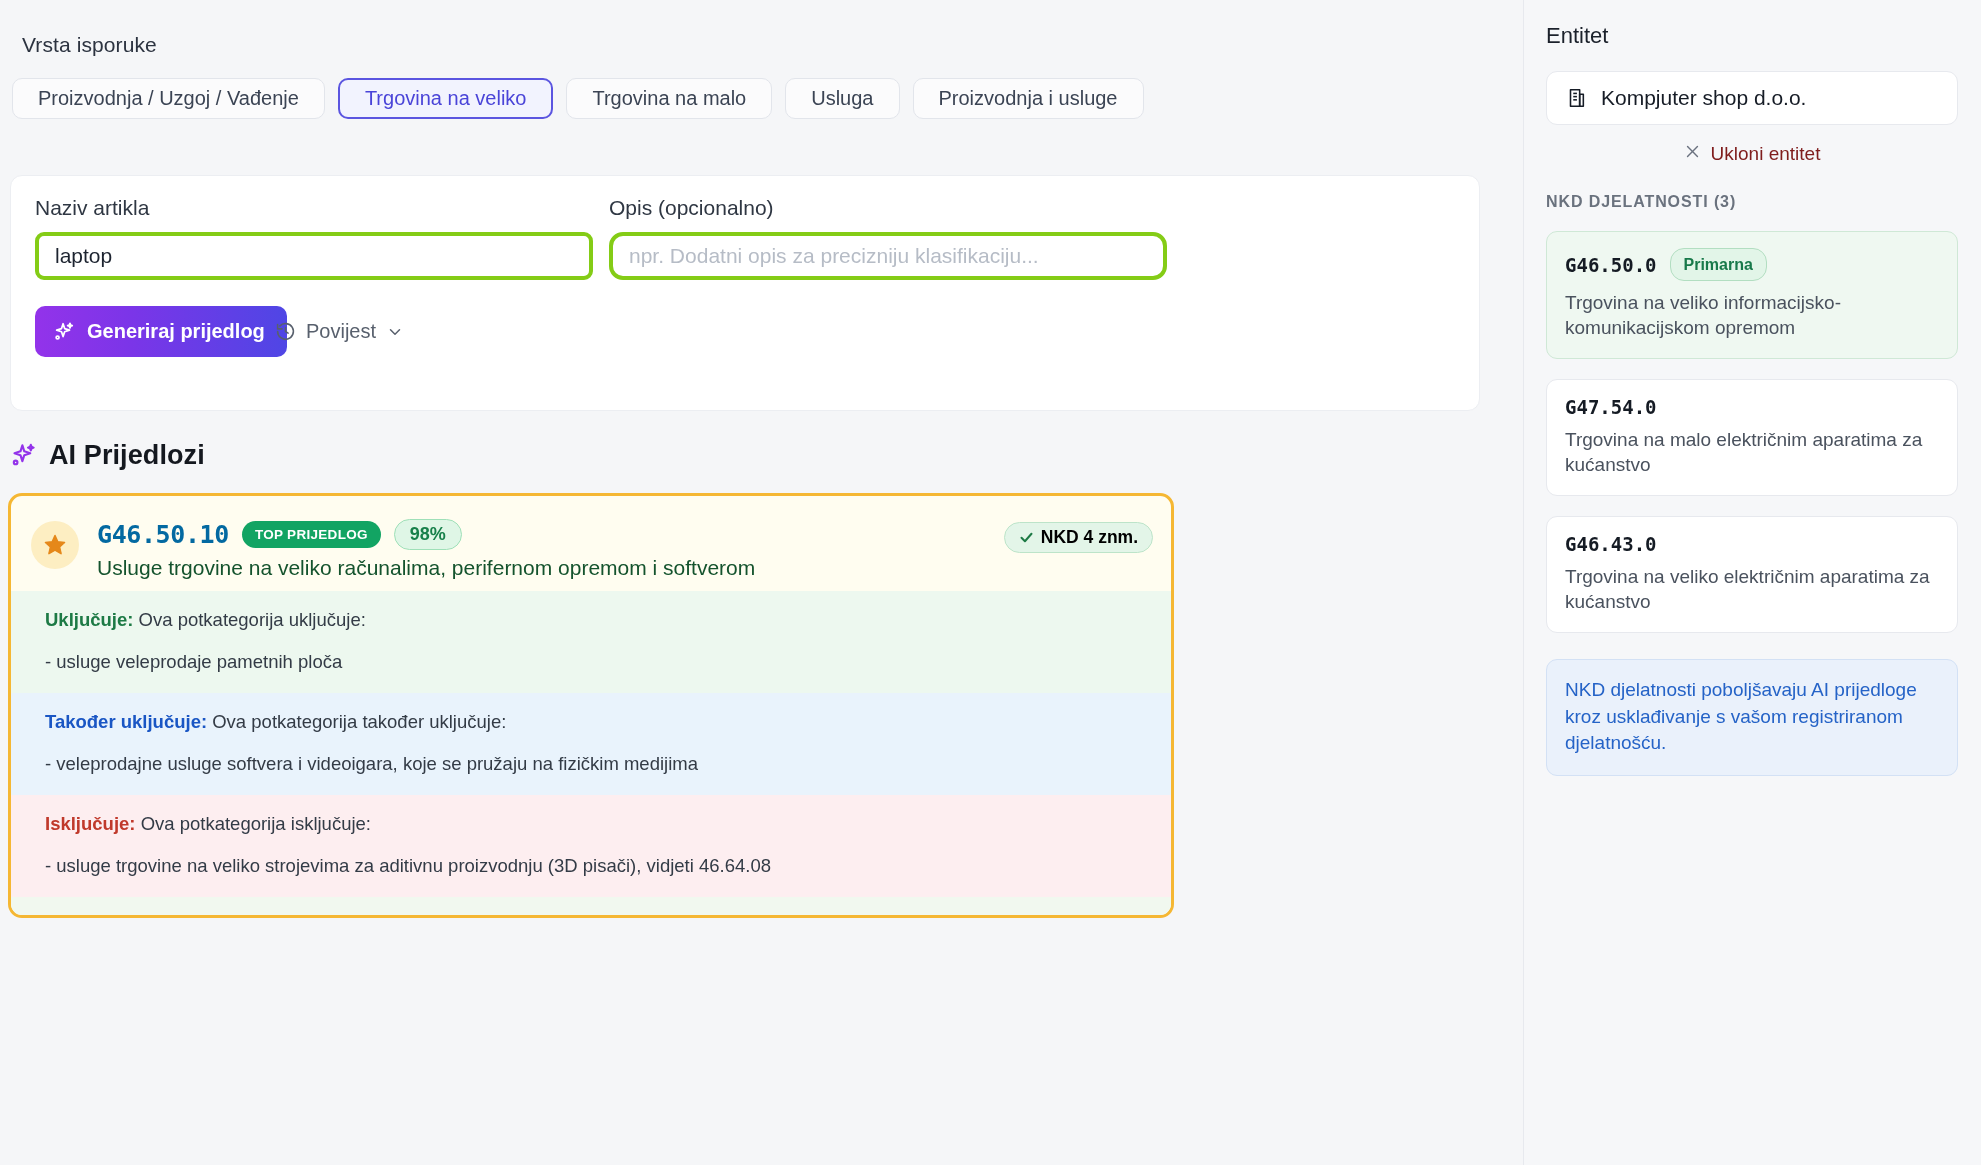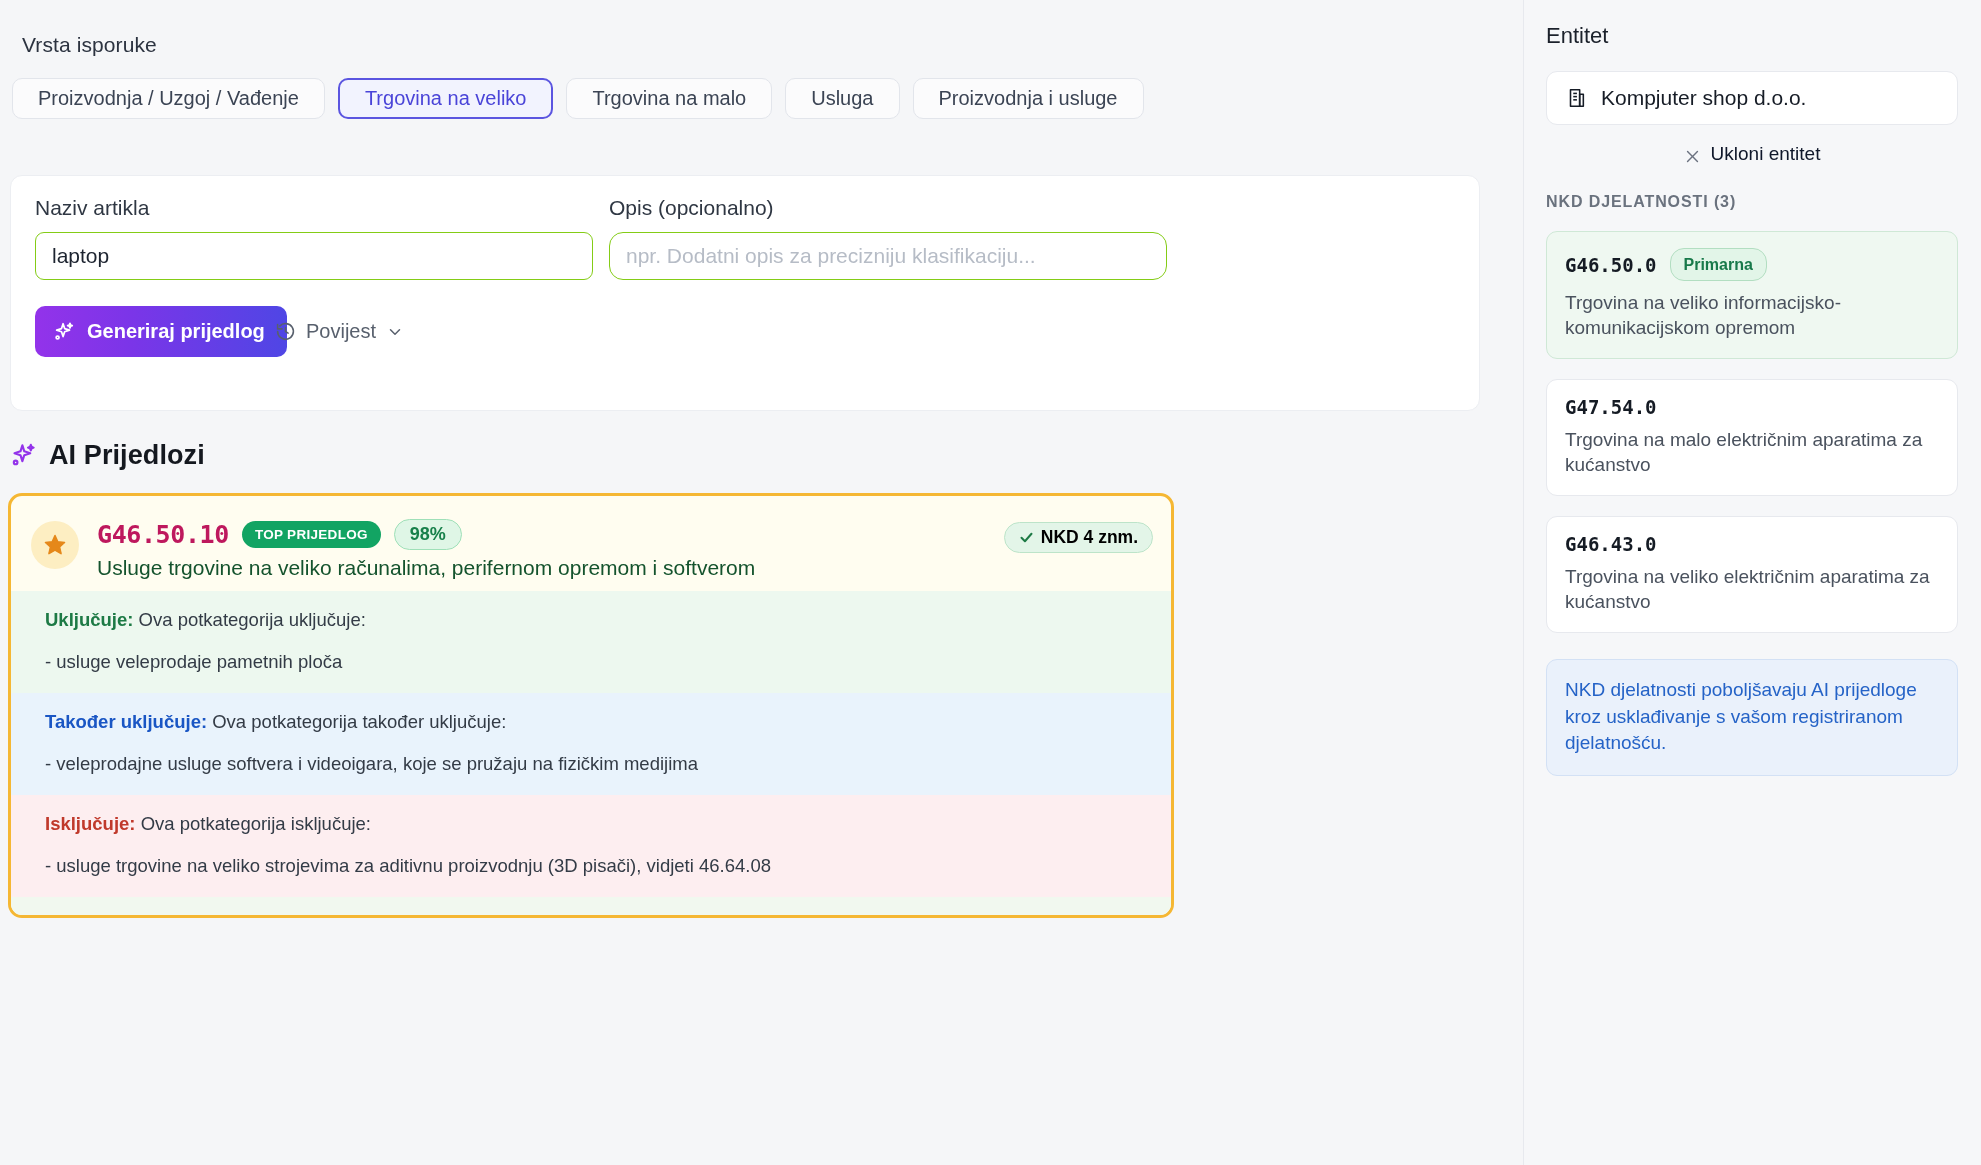--- a/index.html
+++ b/index.html
@@ -42,21 +42,21 @@
   .form-card {
     position: absolute; left: 10px; top: 175px;
     width: 1470px; height: 236px;
     background: #ffffff; border: 1px solid #eceef2; border-radius: 12px;
   }
   .field-label { font-size: 21px; color: #2f3743; }
   .lbl-naziv { position: absolute; left: 24px; top: 20px; }
   .lbl-opis  { position: absolute; left: 598px; top: 20px; }
   .txt-input {
     position: absolute; height: 48px;
-    border: 1px solid #84cc16; border-radius: 9px; background: #fff;
+    border: 4px solid #84cc16; border-radius: 9px; background: #fff;
     display: flex; align-items: center; padding: 0 16px;
     font-size: 21px; color: #1d2430;
   }
   .inp-naziv { left: 24px; top: 56px; width: 558px; }
   .inp-opis  { left: 598px; top: 56px; width: 558px; color: #b6bcc6; border-radius: 14px; }
 
   .gen-btn {
     position: absolute; left: 24px; top: 130px;
     height: 51px; padding: 0 22px 0 18px;
     display: flex; align-items: center; gap: 12px;
@@ -92,21 +92,21 @@
     width: 48px; height: 48px; border-radius: 50%;
     background: #fdeec2; display: flex; align-items: center; justify-content: center;
     color: #e08316; font-size: 25px;
   }
   .code-row {
     position: absolute; left: 86px; top: 23px;
     display: flex; align-items: center; gap: 13px;
   }
   .code-txt {
     font-family: "DejaVu Sans Mono", monospace;
-    font-size: 25px; font-weight: bold; color: #be185d; letter-spacing: -.4px;
+    font-size: 25px; font-weight: bold; color: #0369a1; letter-spacing: -.4px;
   }
   .badge-top {
     height: 27px; padding: 0 13px; border-radius: 14px;
     background: #12a463; color: #ffffff;
     font-size: 13.5px; font-weight: bold; letter-spacing: .3px;
     display: flex; align-items: center;
   }
   .badge-pct {
     height: 31px; padding: 0 15px; border-radius: 16px;
     background: #dff6e6; border: 1px solid #9fe0b8; color: #17804a;
@@ -146,22 +146,22 @@
     padding: 14px 22px 0 22px; position: relative;
   }
   .side-title { font-size: 22px; color: #1b212b; margin-top: 9px; }
   .entity-box {
     margin-top: 22px; height: 54px;
     background: #ffffff; border: 1px solid #e7e9ee; border-radius: 11px;
     display: flex; align-items: center; gap: 14px; padding: 0 18px;
     font-size: 21px; color: #161c26;
   }
   .remove-row {
-    margin-top: 18px; display: flex; align-items: flex-end; justify-content: center;
-    gap: 10px; color: #0f172a; font-size: 19px;
+    margin-top: 18px; display: flex; align-items: flex-start; justify-content: center;
+    gap: 10px; color: #7f1d1d; font-size: 19px;
   }
   .nkd-label {
     margin-top: 28px; font-size: 16px; font-weight: bold;
     letter-spacing: .9px; color: #6a727e;
   }
   .nkd-item {
     margin-top: 20px; padding: 16px 18px 18px 18px;
     border-radius: 11px; border: 1px solid #e7e9ee; background: #ffffff;
   }
   .nkd-item.primary { background: #eff8f1; border-color: #cfe8d6; }

